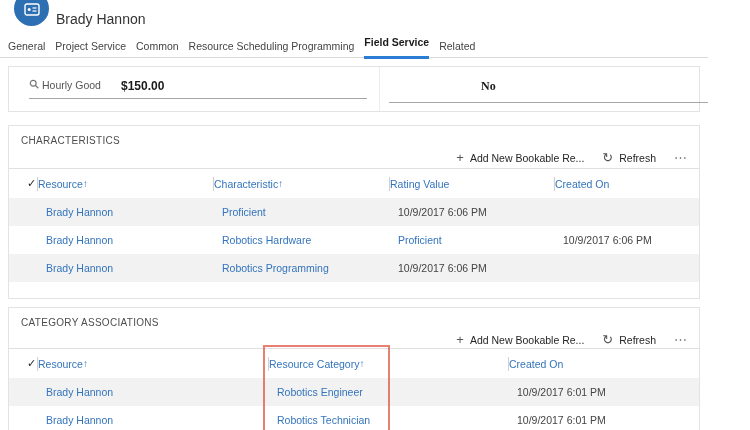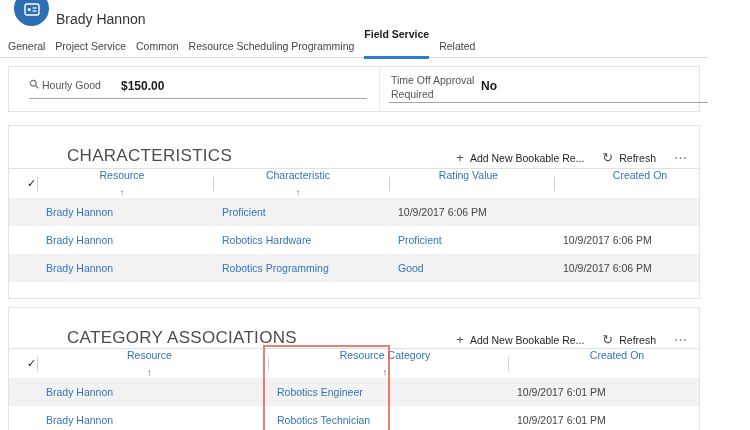--- a/index.html
+++ b/index.html
@@ -13,55 +13,55 @@
             justify-content:center; }
   .avatar svg { margin-bottom:6px; }
   .page-title { position:absolute; left:56px; top:11px; font-size:14px; color:#333; }
 
   
   .tabbar { position:absolute; left:0; right:0; top:39px; height:19px;
             border-bottom:1px solid #d9d9d9; display:flex; align-items:flex-end;
             padding-left:8px; gap:10px; }
   .tab { font-size:10.5px; color:#444; padding-bottom:5px; cursor:pointer; white-space:nowrap; }
   .tab.active { color:#1a1a1a; font-weight:bold; border-bottom:3px solid #2B7CD3;
-                margin-bottom:-2px; padding-bottom:16px; }
+                margin-bottom:-2px; padding-bottom:8px; }
 
   
   .fields-box { position:absolute; left:8px; right:8px; top:66px; height:46px;
                 border:1px solid #e3e3e3; background:#fff; }
   .field-divider { position:absolute; left:370px; top:0; bottom:0; width:1px; background:#ececec; }
   .f-label { position:absolute; font-size:10.5px; color:#555; }
   .f-value { position:absolute; font-size:12px; color:#1a1a1a; font-weight:bold; }
   .f-underline { position:absolute; height:1px; background:#a6a6a6; }
   .lock-ic { position:absolute; left:20px; top:9px; }
 
   
   .grid-box { position:absolute; left:8px; right:8px; border:1px solid #e3e3e3; background:#fff; }
   .grid-box.characteristics { top:125px; height:174px; }
   .grid-box.category { top:307px; height:126px; }
-  .sec-title { position:absolute; left:12px; top:20px; font-size:17px; color:#4d4d4d;
-               letter-spacing:.3px;margin-left:46px; }
+  .sec-title { position:absolute; left:12px; top:9px; font-size:10px; color:#4d4d4d;
+               letter-spacing:.3px; }
   .toolbar { position:absolute; right:12px; display:flex; align-items:center; gap:18px;
              font-size:10.5px; color:#262626; }
   .characteristics .toolbar { top:24px; }
   .category .toolbar { top:24px; }
   .tbtn { display:flex; align-items:center; gap:6px; cursor:pointer; white-space:nowrap; }
   .tbtn .glyph { color:#555; font-size:13px; line-height:1; }
   .more-btn { color:#666; font-size:13px; cursor:pointer; }
 
   .gtable { position:absolute; left:0; right:0; }
   .characteristics .gtable { top:42px; }
   .category .gtable { top:40px; }
   .grow { display:grid; align-items:center; }
   .char-cols { grid-template-columns:28px 176px 176px 165px 178px 1fr; }
   .cat-cols  { grid-template-columns:28px 231px 240px 224px 1fr; }
   .ghead { height:30px; border-top:1px solid #e0e0e0; font-size:10.5px; }
   .hcell { position:relative; color:#3374BC; padding-left:1px; padding-right:7px;
-           display:flex; align-items:center; justify-content:space-between;
-           white-space:nowrap; overflow:hidden; cursor:pointer; height:100%;flex-direction:column; }
+           display:flex; align-items:center; 
+           white-space:nowrap; overflow:hidden; cursor:pointer; height:100%; }
   .hcell.div::before, .hspacer::before { content:""; position:absolute; left:0; top:8px;
            height:14px; width:1px; background:#cfcfcf; }
   .hspacer { position:relative; height:100%; }
   .hcheck { padding-left:18px; color:#222; font-size:11px; cursor:pointer; }
   .sort { color:#3374BC; font-size:10px; }
   .drow { height:28px; font-size:10.5px; cursor:pointer; }
   .drow.alt { background:#F2F2F2; }
   .dcell { padding-left:9px; white-space:nowrap; overflow:hidden; }
   .dcell.link { color:#3374BC; }
   .dcell.plain { color:#444; }
@@ -102,22 +102,21 @@
     <span class="lock-ic">
       <svg width="11" height="11" viewBox="0 0 11 11">
         <circle cx="4.2" cy="4.2" r="2.9" fill="none" stroke="#777" stroke-width="1.2"></circle>
         <line x1="6.4" y1="6.4" x2="9.3" y2="9.3" stroke="#777" stroke-width="1.3"></line>
       </svg>
     </span>
     <span class="f-label" style="left:33px; top:12px;">Hourly Good</span>
     <span class="f-value" style="left:112px; top:12px;">$150.00</span>
     <div class="f-underline" style="left:20px; width:338px; top:31px;"></div>
 
-    <span class="f-label" style="left:382px; top:6px; width:88px; line-height:1.35;">Time Off Approval Required</span>
-    <span class="f-value" style="left:472px; top:12px;">No</span>
+    <span class="f-value" style="left:472px; top:12px;font-family:Liberation Serif, serif;">No</span>
     <div class="f-underline" style="left:380px; width:347px; top:35px;"></div>
   </div>
 
   <div class="grid-box characteristics">
     <div class="sec-title">CHARACTERISTICS</div>
 
     <div class="toolbar">
       <span class="tbtn">
         <span class="glyph">+</span>
         <span>Add New Bookable Re...</span>
@@ -159,21 +158,20 @@
         <span class="dcell"></span>
         <span class="dcell link">Brady Hannon</span>
         <span class="dcell link">Robotics Hardware</span>
         <span class="dcell link">Proficient</span>
         <span class="dcell plain">10/9/2017 6:06 PM</span>
       </div>
       <div class="grow drow alt char-cols">
         <span class="dcell"></span>
         <span class="dcell link">Brady Hannon</span>
         <span class="dcell link">Robotics Programming</span>
-        <span class="dcell link">Good</span>
         <span class="dcell plain">10/9/2017 6:06 PM</span>
       </div>
     </div>
   </div>
 
   <div class="grid-box category">
     <div class="sec-title">CATEGORY ASSOCIATIONS</div>
 
     <div class="toolbar">
       <span class="tbtn">

